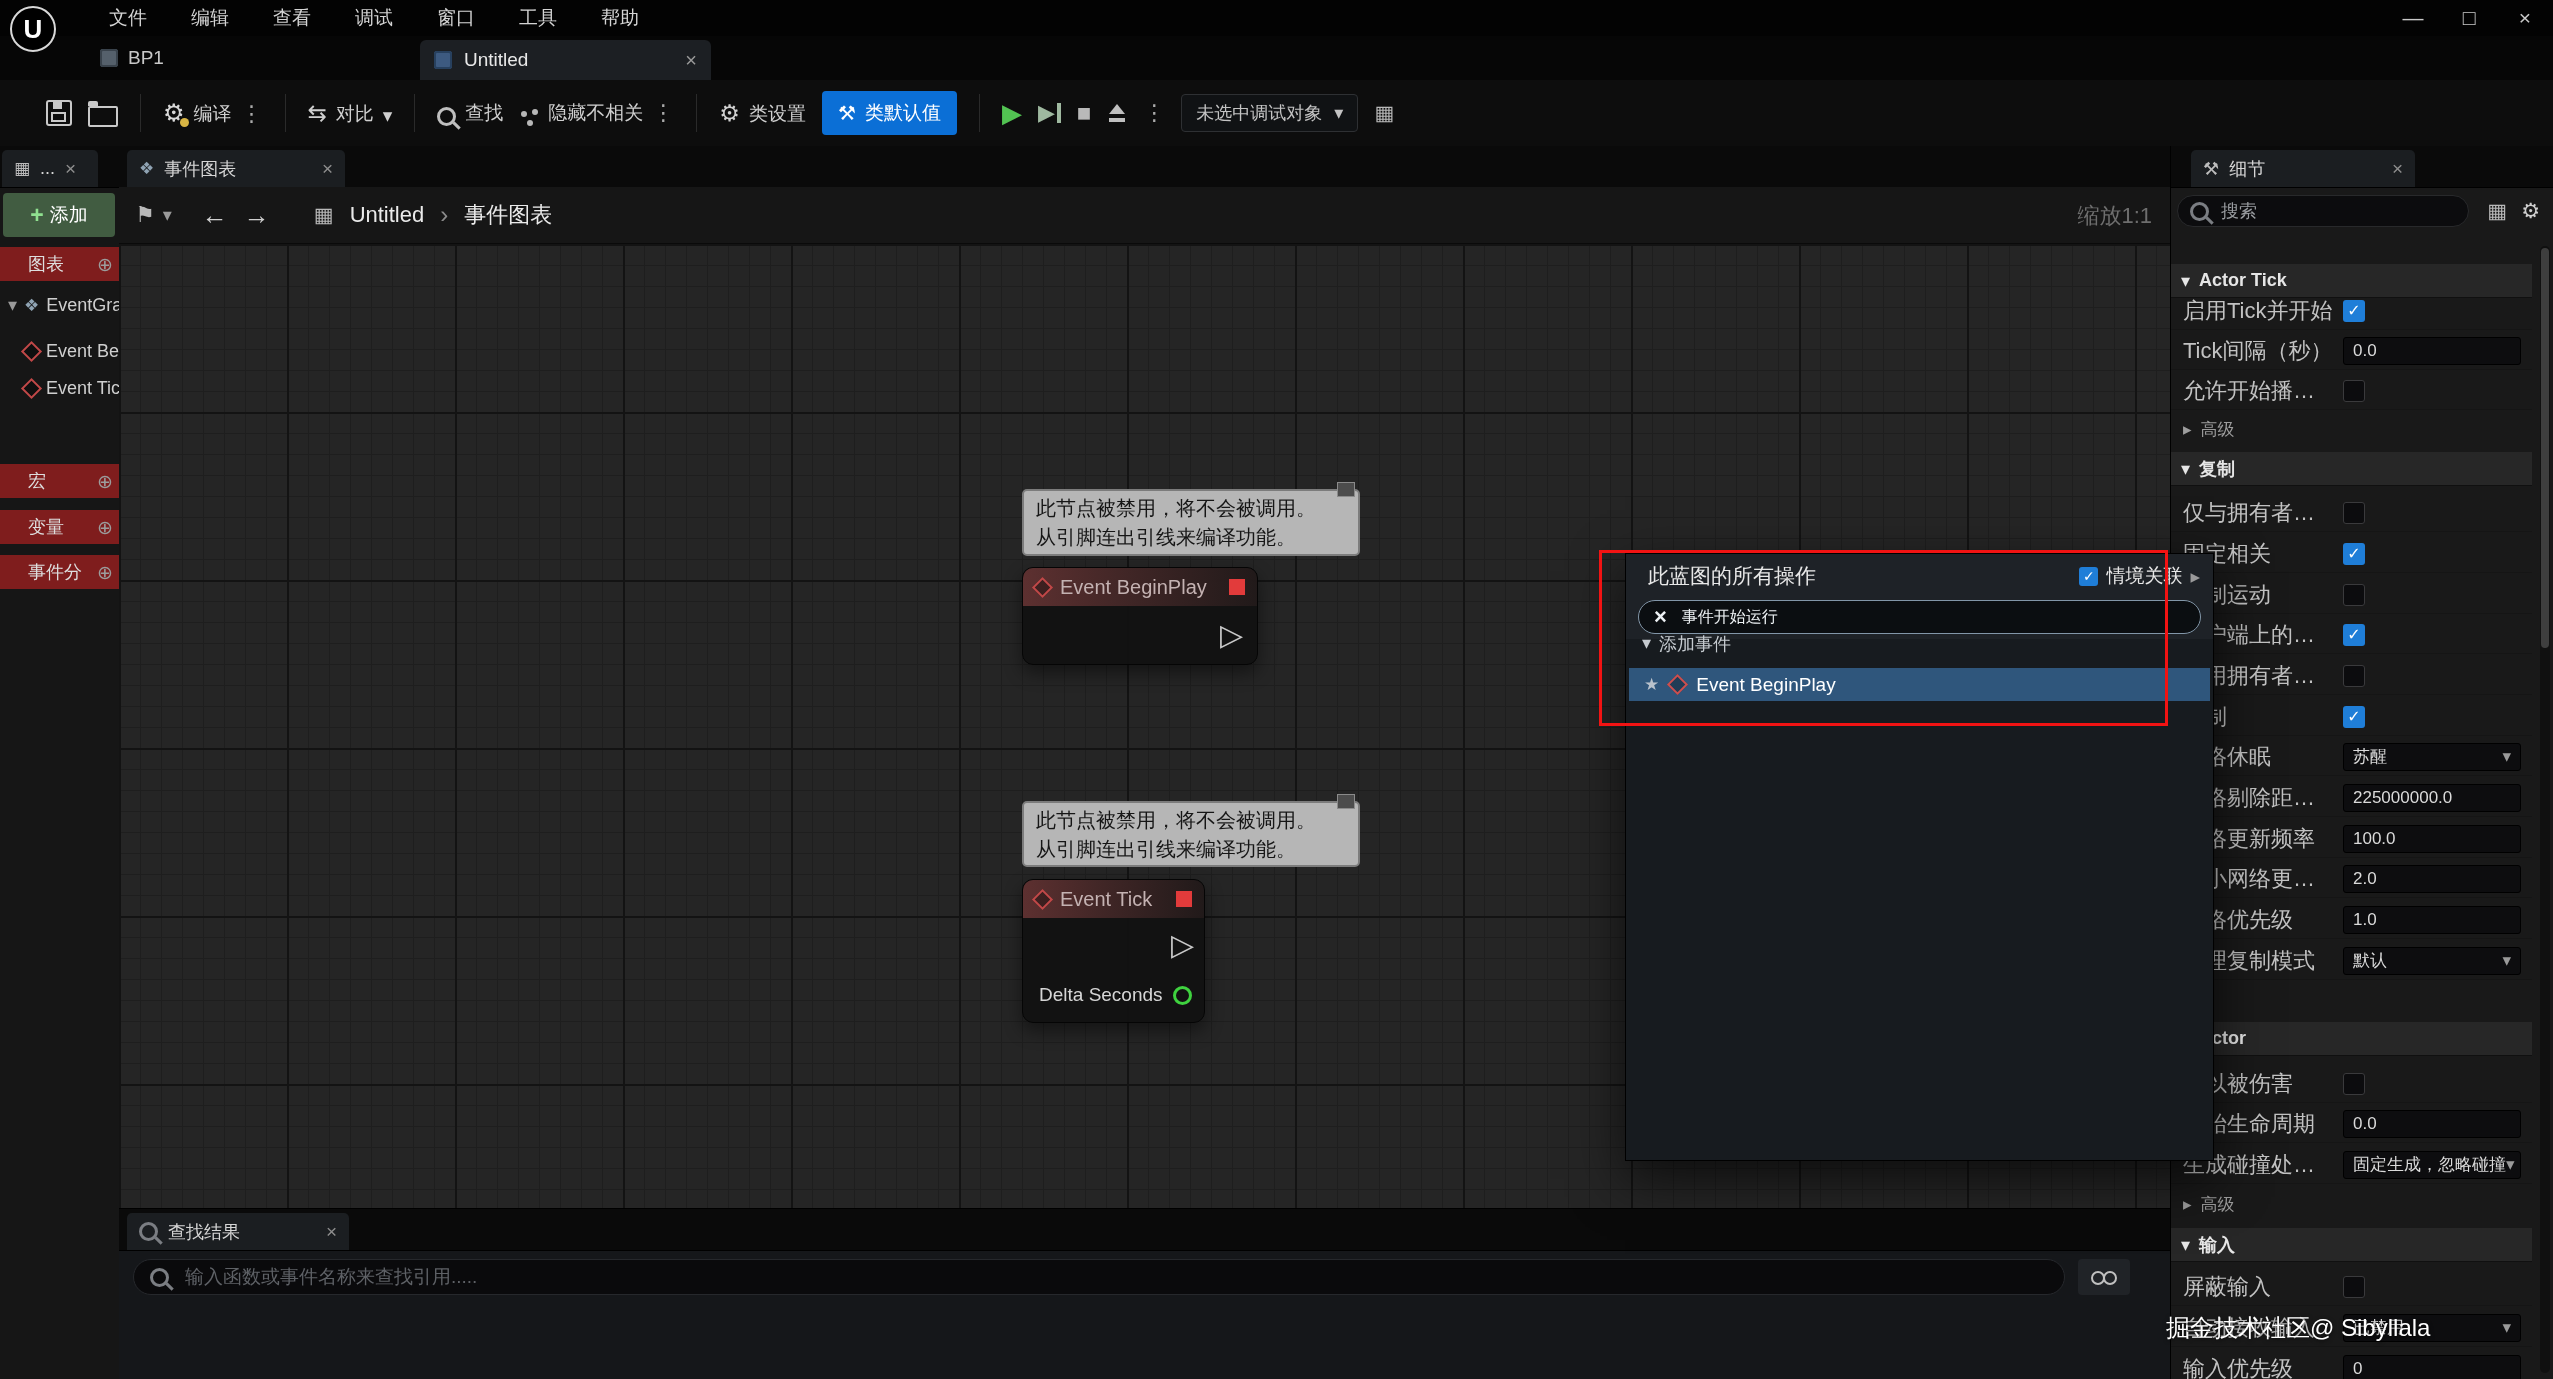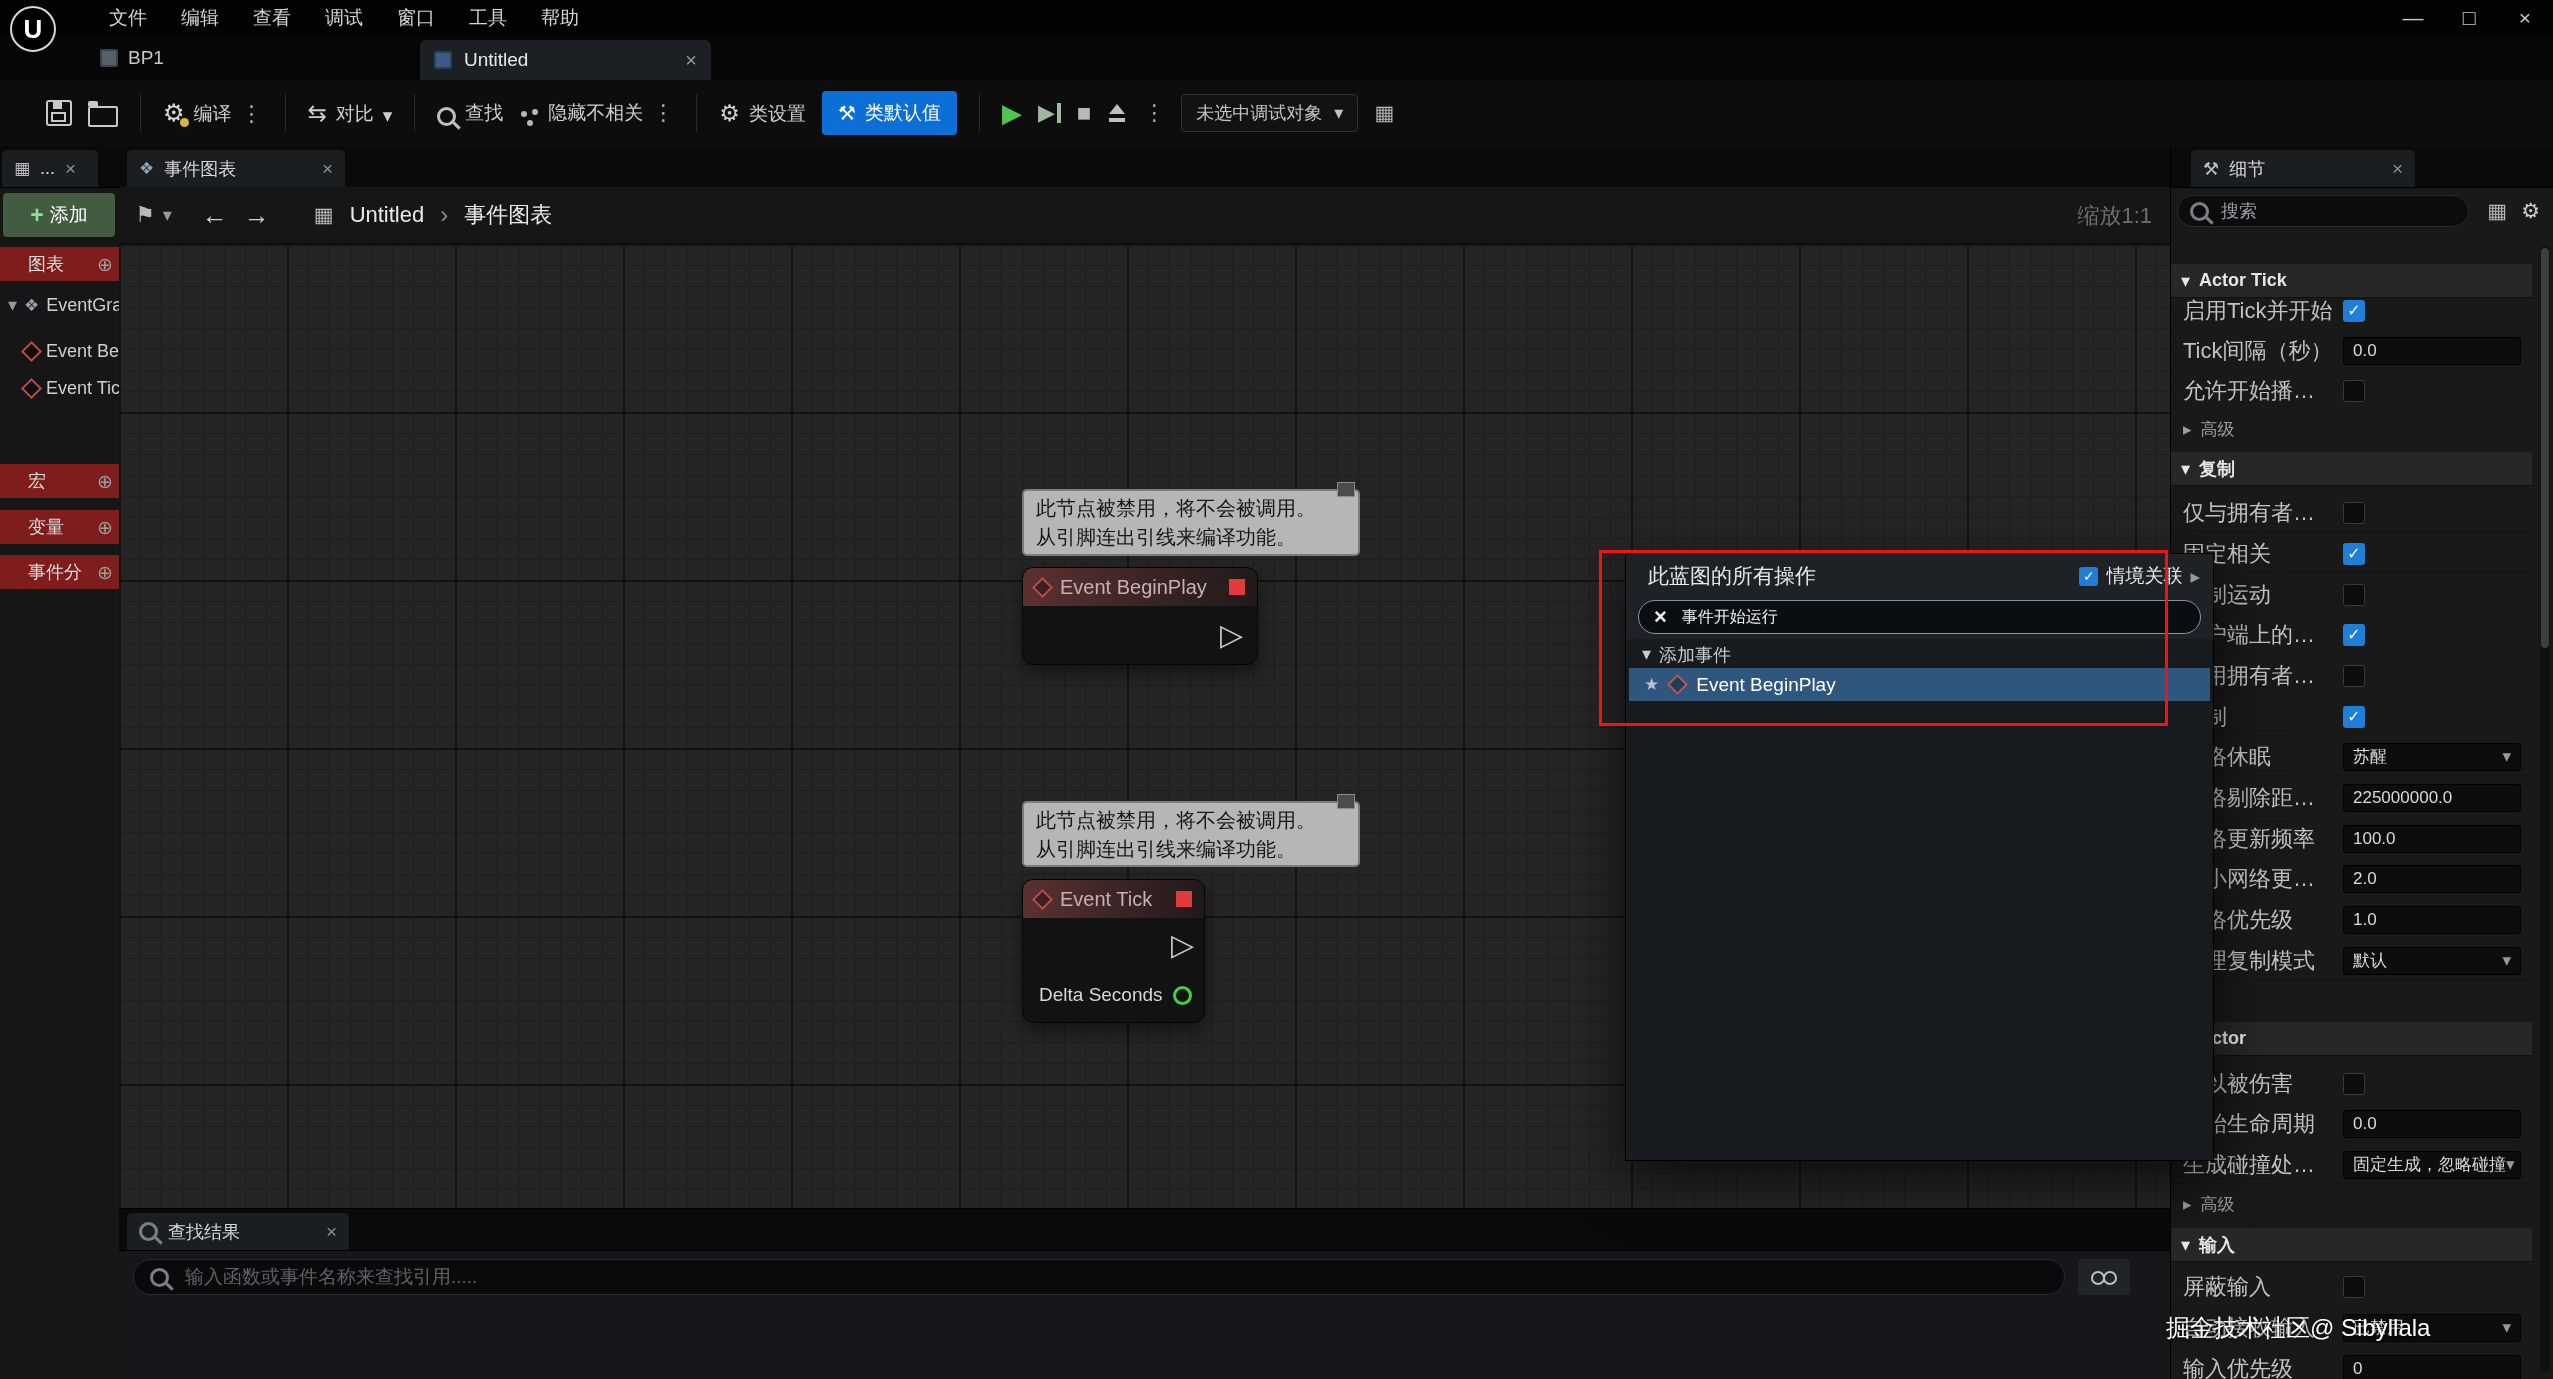--- a/index.html
+++ b/index.html
@@ -21,21 +21,21 @@
   .g-play::before{content:"▶";}
   .g-stop::before{content:"■";}
   .g-exec::before{content:"▷";}
   .g-back::before{content:"←";}
   .g-fwd::before{content:"→";}
   .g-x::before{content:"×";}
   .g-dnode::before{content:"❖";}
 
   
   .titlebar{position:absolute;left:0;top:0;right:0;height:36px;background:#030303;display:flex;align-items:center;}
-  .menus{display:flex;margin-left:92px;}
+  .menus{display:flex;margin-left:92px;gap:10px;}
   .menu-item{padding:0 17px;font-size:19px;color:#d4d4d4;line-height:36px;}
   .win-controls{margin-left:auto;display:flex;}
   .win-btn{width:56px;text-align:center;font-size:21px;color:#c9c9c9;line-height:36px;}
   .logo{position:absolute;left:10px;top:6px;width:46px;height:46px;border-radius:50%;background:#000;
         border:2px solid #d8d8d8;display:flex;align-items:center;justify-content:center;
         font-size:26px;font-weight:bold;color:#fff;z-index:6;box-sizing:border-box;}
 
   
   .tabrow{position:absolute;left:0;top:36px;right:0;height:44px;background:#060606;border-bottom:1px solid #000;}
   .asset-crumb{position:absolute;left:100px;top:0;height:44px;display:flex;align-items:center;gap:10px;font-size:19px;color:#c8c8c8;}
@@ -173,21 +173,21 @@
   .popup-title{font-size:21px;color:#e8e8e8;}
   .ctx{margin-left:auto;display:flex;align-items:center;gap:8px;}
   .ctx-cb{width:19px;height:19px;border-radius:3px;background:#1f7ed8;color:#fff;font-size:14px;display:flex;align-items:center;justify-content:center;}
   .ctx-cb::before{content:"✓";}
   .ctx-label{font-size:19px;color:#e8e8e8;}
   .ctx .g-caret-r{color:#9a9a9a;font-size:19px;}
   .popup-search{position:absolute;left:12px;top:46px;right:12px;height:34px;border-radius:17px;background:#0b0e11;
                 border:1px solid #8296a8;display:flex;align-items:center;gap:15px;padding:0 15px;box-sizing:border-box;
                 font-size:16px;color:#eef2f5;}
   .popup-search .g-x{font-size:22px;font-weight:bold;color:#eef2f5;}
-  .popup-cat{position:absolute;left:16px;top:89px;display:flex;align-items:flex-start;gap:8px;font-size:18px;color:#c6cbd0;z-index:2;}
+  .popup-cat{position:absolute;left:16px;top:78px;display:flex;align-items:flex-start;gap:8px;font-size:18px;color:#c6cbd0;z-index:2;}
   .popup-sel{position:absolute;left:3px;top:114px;right:3px;height:33px;background:#2f567c;display:flex;align-items:center;
              gap:11px;padding-left:15px;box-sizing:border-box;font-size:19px;color:#ffffff;z-index:2;}
   .popup-sel .g-star{color:#b9c2cc;font-size:17px;}
   .popup-sel .diamond{border-color:#cc4f4f;}
 
   .annotation{position:absolute;left:1599px;top:550px;width:569px;height:176px;border:3px solid #f21313;z-index:60;pointer-events:none;box-sizing:border-box;}
   .watermark{position:absolute;left:2166px;top:1312px;font-size:24px;color:#ffffff;z-index:70;text-shadow:0 1px 4px rgba(0,0,0,0.7);}
 </style>
 </head>
 <body>

